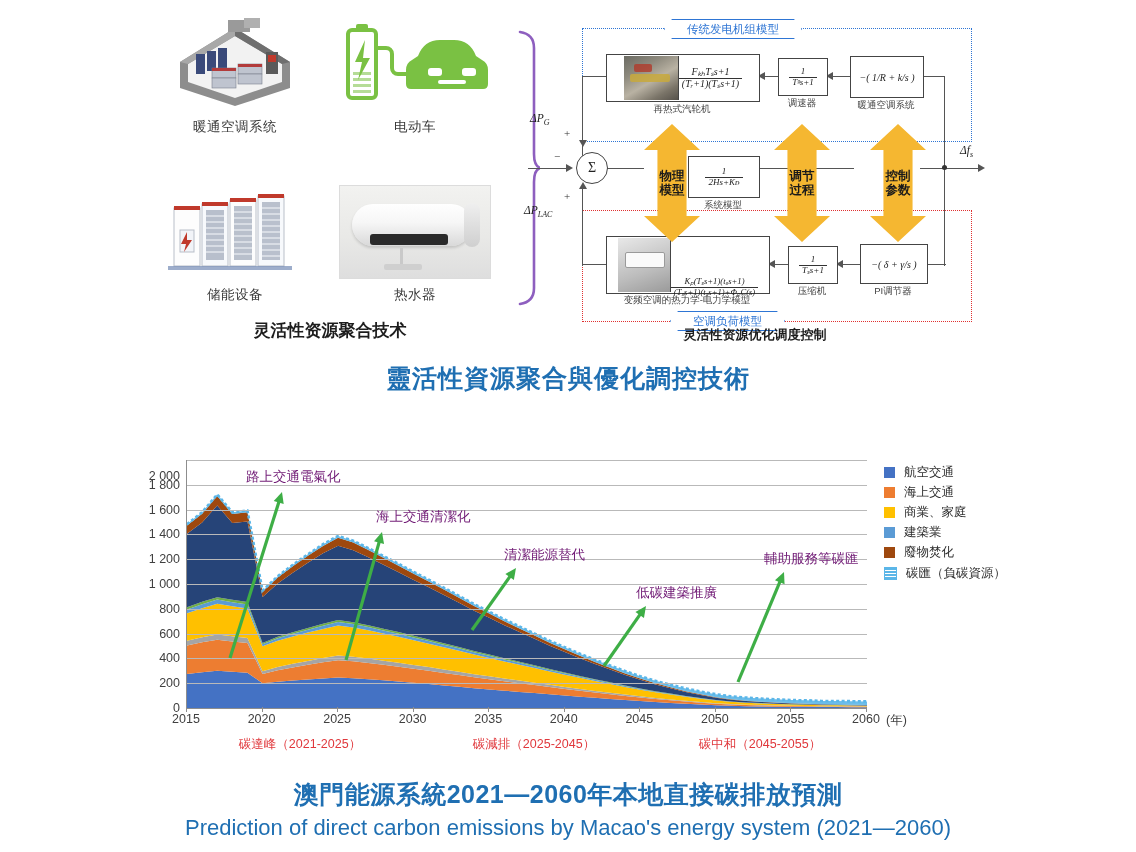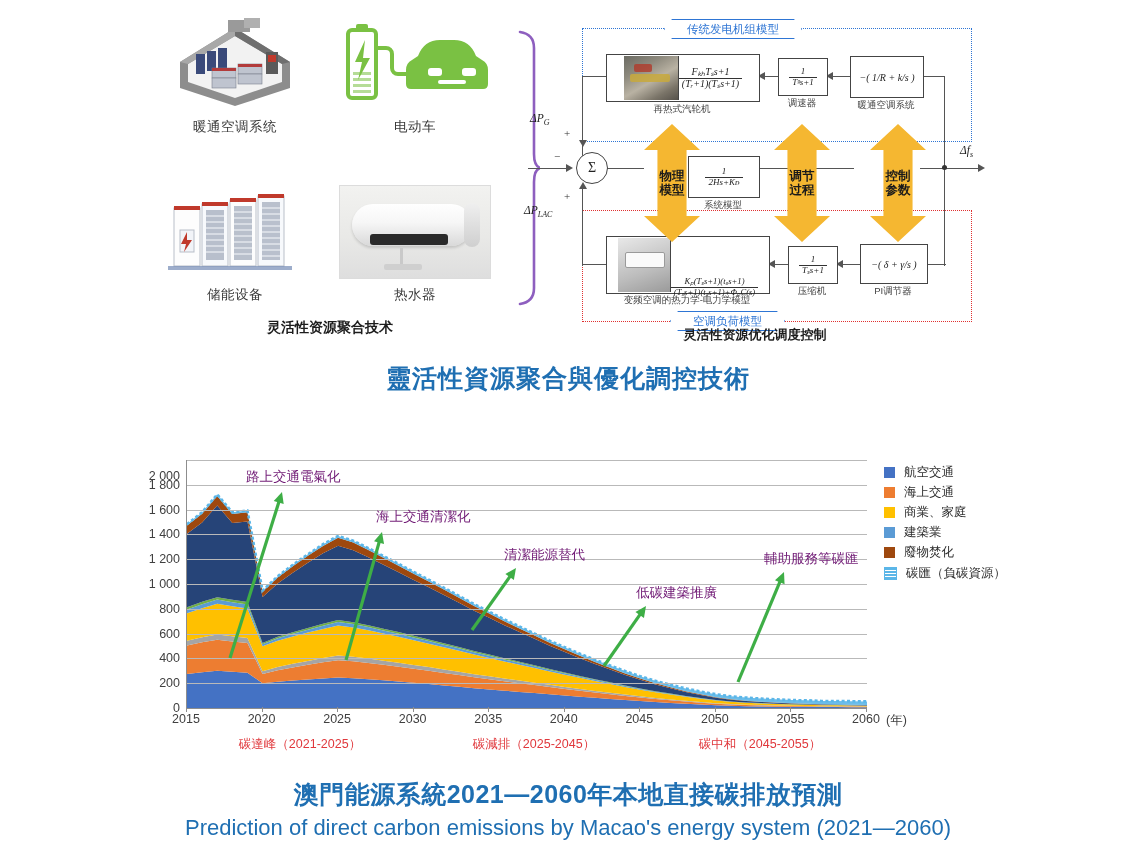--- a/index.html
+++ b/index.html
@@ -12,21 +12,21 @@
   
   #resource-panel{position:absolute;left:150px;top:14px;width:360px;height:325px;}
   .res-cell{position:absolute;width:170px;text-align:center;}
   .res-art{height:100px;display:flex;align-items:center;justify-content:center;}
   .res-cap{font-size:13.5px;color:#3a3a3a;margin-top:4px;letter-spacing:.5px;}
   #res-hvac{left:0;top:0;}
   #res-ev{left:180px;top:0;}
   #res-ess{left:0;top:168px;}
   #res-wh{left:180px;top:168px;}
   #resource-caption{position:absolute;left:0;top:305px;width:360px;text-align:center;
-      font-size:14px;font-weight:bold;color:#1d1d1d;}
+      font-size:17px;font-weight:bold;color:#1d1d1d;}
 
   
   .green{fill:#7ac143;}
   
   .hvac-room{width:130px;height:92px;}
   
   .ess-art{width:150px;height:92px;}
   
   .wh-art{width:150px;height:92px;border:1px solid #dcdcdc;background:
       linear-gradient(180deg,#f2f2f0 0%,#e9e9e7 55%,#dedede 100%);position:relative;overflow:hidden;}

